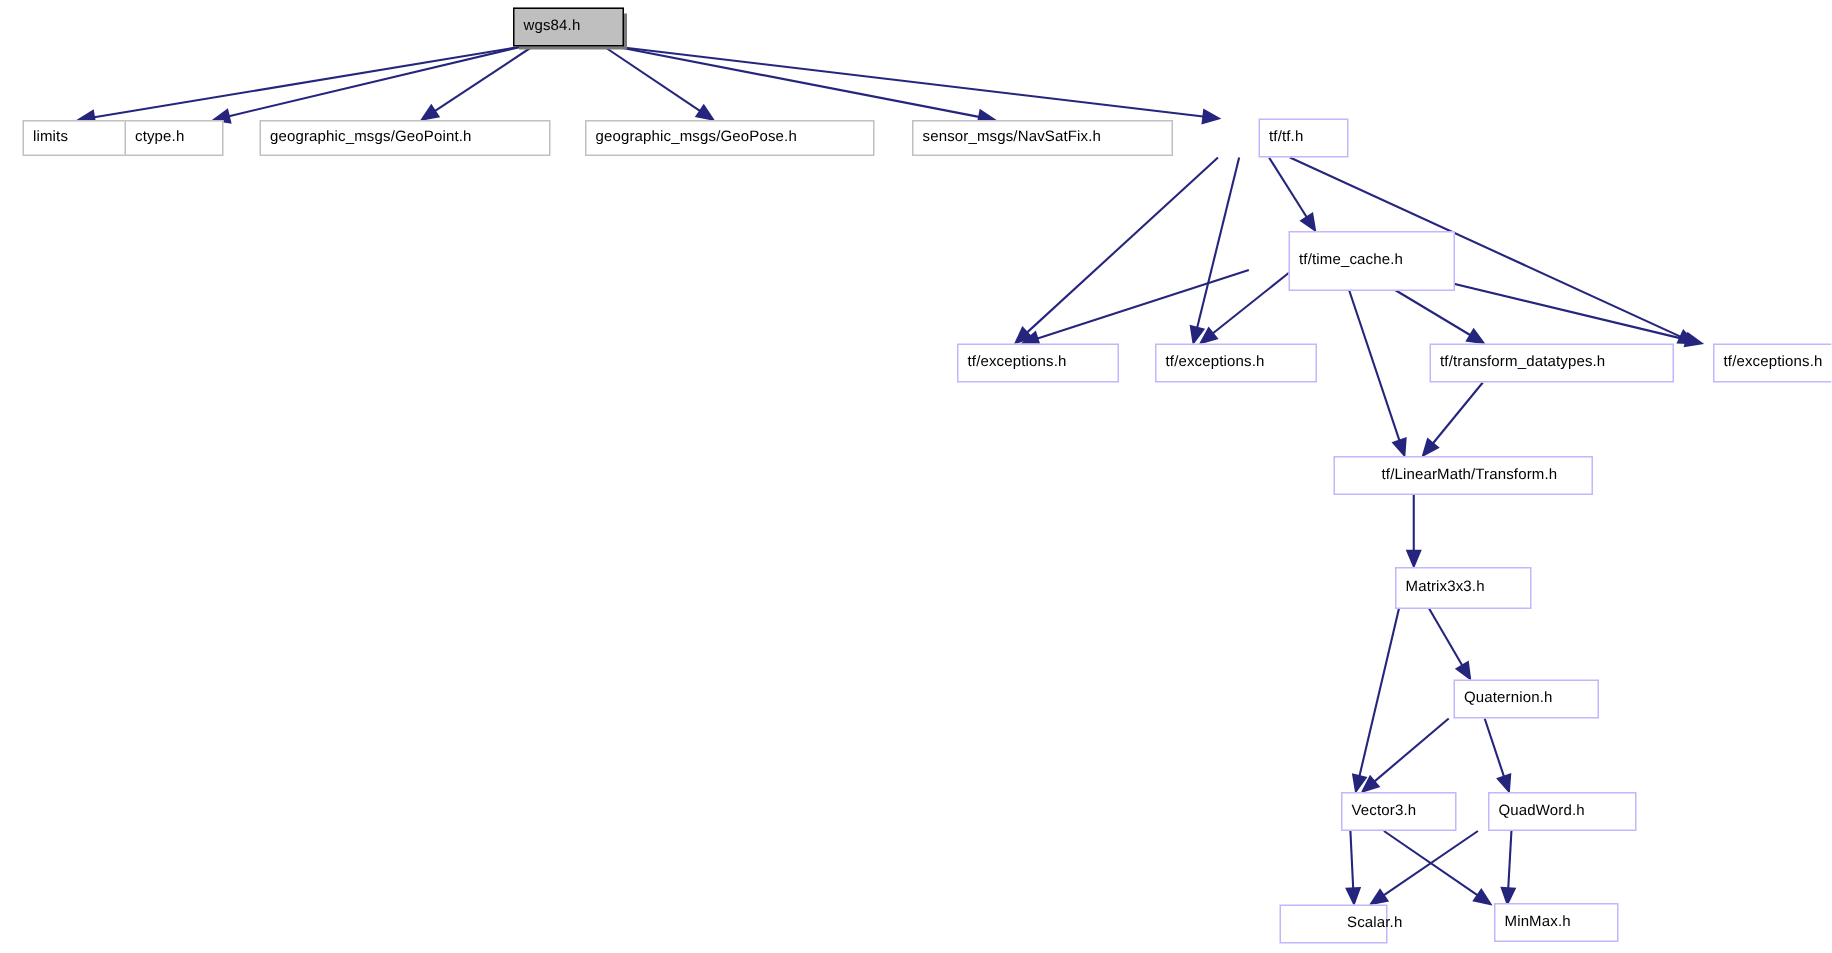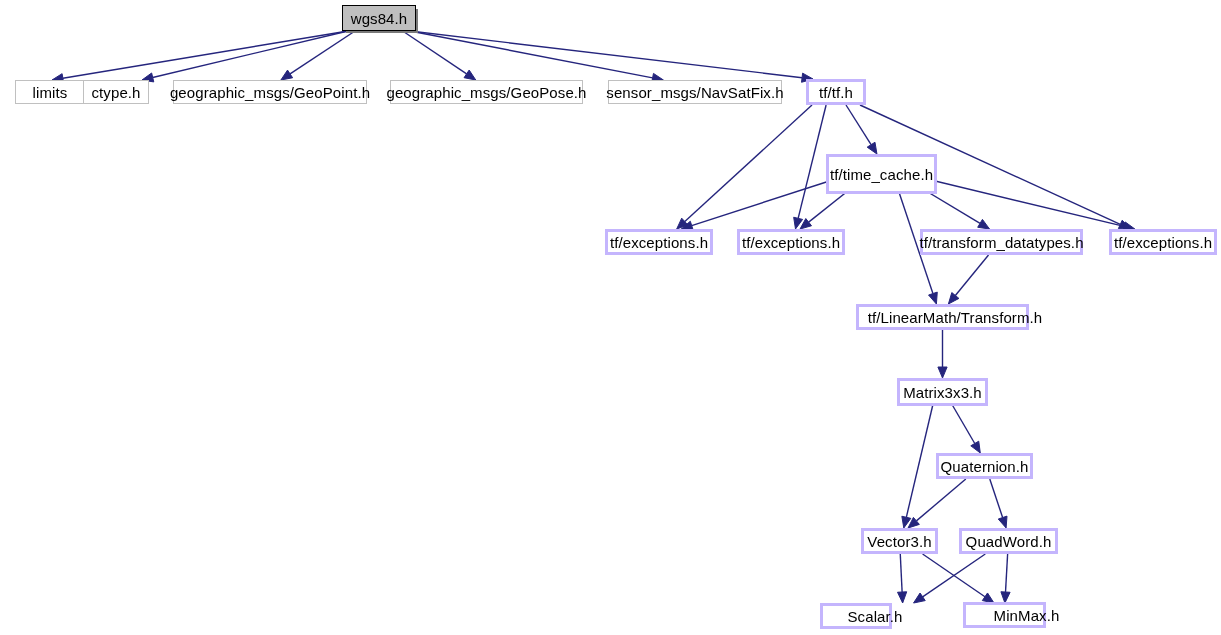--- a/index.html
+++ b/index.html
@@ -7,30 +7,30 @@
     position:relative;
     width:1221px;height:635px;
     background:#ffffff;
     font-family:"Liberation Sans", sans-serif;
     overflow:hidden;
   }
   #edges{position:absolute;left:0;top:0;width:1221px;height:635px;}
   .node{
     position:absolute;
     box-sizing:border-box;
-    display:flex;align-items:center;justify-content:center;
+    display:flex;align-items:center;
     background:#ffffff;
     border:1px solid #c0c0c0;
-    font-size:15px;
+    font-size:10px;
     color:#000000;
     white-space:nowrap;
     letter-spacing:.1px;
     z-index:5;
   }
-  .node.internal{border:3px solid #c4b5fd;}
+  .node.internal{border:1px solid #c4b5fd;margin-left:33px;}
   .node.root{
     background:#bfbfbf;
     border:1px solid #000000;
     box-shadow:3px 3px 0 -1px #7a7a7a;
   }
   .node .lbl{display:block;line-height:1;padding:0 6px;}
 </style>
 </head>
 <body>
 
@@ -185,17 +185,17 @@
       </div>
       <div class="node internal" style="left: 861px; top: 528px; width: 77px; height: 26px;">
         <span class="lbl">Vector3.h</span>
       </div>
       <div class="node internal" style="left: 959px; top: 528px; width: 99px; height: 26px;">
         <span class="lbl">QuadWord.h</span>
       </div>
       <div class="node internal" style="left: 820px; top: 603px; width: 72px; height: 26px; padding-left: 38px;">
         <span class="lbl">Scalar.h</span>
       </div>
-      <div class="node internal" style="left: 963px; top: 602px; width: 83px; height: 26px; padding-left: 44px;">
+      <div class="node internal" style="left: 963px; top: 602px; width: 83px; height: 26px;">
         <span class="lbl">MinMax.h</span>
       </div>
     </div>
 </div>
 
 </body></html>

